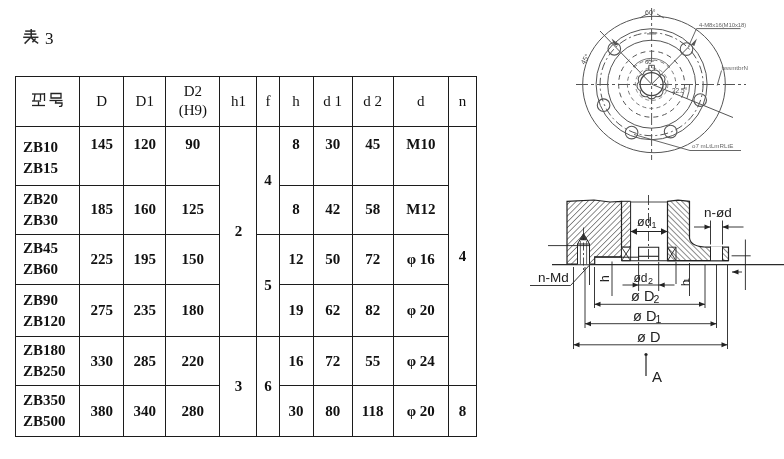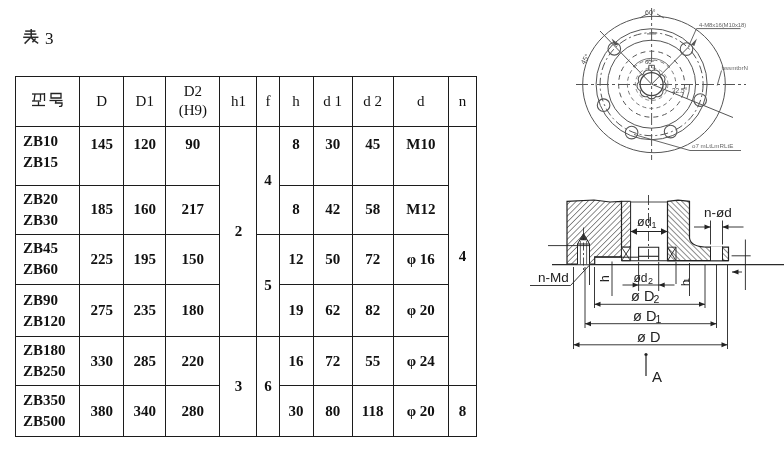--- a/index.html
+++ b/index.html
@@ -3,21 +3,21 @@
 <meta charset="utf-8">
 <style>
   html,body{margin:0;padding:0;background:#ffffff;}
   #page{position:relative;width:784px;height:459px;background:#ffffff;overflow:hidden;
         font-family:"Liberation Serif", serif;color:#111;}
   table{border-collapse:collapse;table-layout:fixed;}
   td{border:1.6px solid #1c1c1c;text-align:center;vertical-align:middle;
      font-size:15px;line-height:1.25;padding:0;overflow:hidden;}
   td.model{text-align:left;padding-left:7px;font-weight:bold;line-height:21px;}
   td.r1{vertical-align:top;padding-top:8px;}
-  td.r1m{vertical-align:top;padding-top:4px;}
+  td.r1m{vertical-align:top;padding-top:10px;}
   td.num{font-weight:bold;}
   td.hdr{font-weight:normal;}
 </style>
 </head>
 <body>
 <div id="page">
 
 <svg style="position:absolute;left:23px;top:27px" width="42" height="20" viewBox="0 0 42 20">
   <g stroke="#2a2a2a" stroke-width="1.5" fill="none">
     <path d="M8.2 2 L8.2 10.3"></path>
@@ -85,21 +85,21 @@
           <td class="num r1">30</td>
           <td class="num r1">45</td>
           <td class="num r1">M10</td>
     <td class="num" rowspan="5">4</td>
   </tr>
 
   <tr style="height:49px">
     <td class="model">ZB20<br>ZB30</td>
           <td class="num">185</td>
           <td class="num">160</td>
-          <td class="num">217</td>
+          <td class="num">125</td>
     <td class="num">8</td>
           <td class="num">42</td>
           <td class="num">58</td>
           <td class="num">M12</td>
   </tr>
 
   <tr style="height:50px">
     <td class="model">ZB45<br>ZB60</td>
           <td class="num">225</td>
           <td class="num">195</td>

